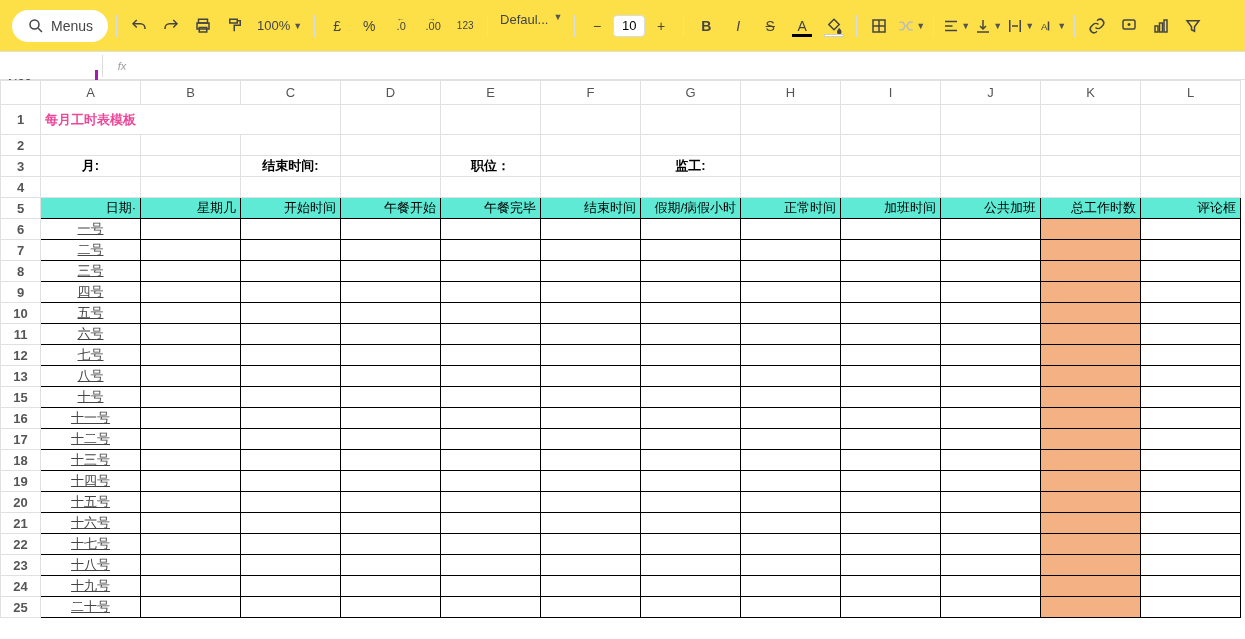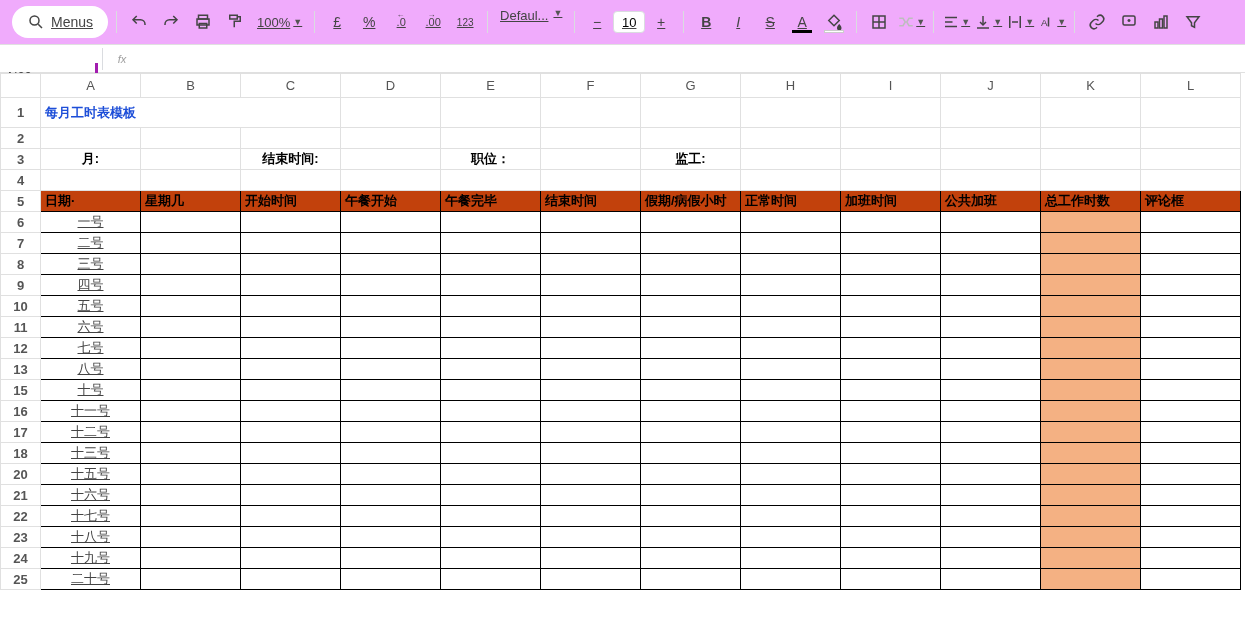--- a/index.html
+++ b/index.html
@@ -1,19 +1,19 @@
 <!DOCTYPE html>
 <html><head>
   <meta charset="utf-8">
   <style>
     * { box-sizing: border-box; margin: 0; padding: 0; }
     body { font-family: Arial, sans-serif; font-size: 13px; background: #fff; color: #444; overflow: hidden; }
 
     
-    .toolbar { display: flex; align-items: center; gap: 4px; padding: 6px 12px; border-bottom: 1px solid #e0e0e0; background: #f0abfc; height: 45px; text-decoration: underline; }
+    .toolbar { display: flex; align-items: center; gap: 4px; padding: 6px 12px; border-bottom: 1px solid #e0e0e0; background: #fde047; height: 52px; }
     .menus-btn { display: flex; align-items: center; gap: 6px; background: #fff; border: 1px solid transparent; border-radius: 20px; padding: 6px 14px; font-size: 14px; color: #444; cursor: pointer; }
     .tb-sep { width: 1px; height: 22px; background: #dadce0; margin: 0 4px; }
     .tb-btn { display: inline-flex; align-items: center; justify-content: center; min-width: 28px; height: 28px; border-radius: 4px; cursor: pointer; color: #444; font-size: 14px; }
     .tb-btn.disabled { color: #bdbdbd; cursor: default; }
     .zoom { display: flex; gap: 2px; font-size: 13px; cursor: pointer; padding: 0 4px; }
     .font-select { display: flex; align-items: flex-start; gap: 4px; font-size: 13px; cursor: pointer; padding: 0 6px; max-width: 70px; white-space: nowrap; overflow: hidden; text-overflow: ellipsis; }
     .font-size-box { display: flex; align-items: center; gap: 2px; }
     .fs-input { width: 32px; height: 22px; text-align: center; border: 1px solid #dadce0; border-radius: 4px; font-size: 13px; }
     .color-a { position: relative; }
     .color-a .underline { position: absolute; bottom: 3px; left: 4px; right: 4px; height: 3px; }
@@ -31,24 +31,24 @@
     .sheet { position: relative; overflow: auto; height: calc(639px - 44px - 28px); }
     .grid { border-collapse: collapse; table-layout: fixed; }
     .grid th, .grid td { border: 1px solid #e0e0e0; height: 21px; padding: 0 4px; font-size: 13px; white-space: nowrap; overflow: hidden; }
     .grid thead th { background: #fff; font-weight: normal; color: #555; text-align: center; height: 24px; position: sticky; top: 0; }
     .grid .corner { width: 40px; background: #fff; position: sticky; left: 0; z-index: 3; }
     .grid .row-hdr { width: 40px; background: #fff; text-align: center; color: #555; position: sticky; left: 0; z-index: 1; font-size:13px;}
     .grid thead th { z-index:2; }
 
     .col-A,.col-B,.col-C,.col-D,.col-E,.col-F,.col-G,.col-H,.col-I,.col-J,.col-K,.col-L { width: 100px; }
 
-    .title-cell { color: #1d4ed8; font-weight: bold; font-size: 18px; text-align: left; padding-left:4px;}
+    .title-cell { color: #ec4899; font-weight: bold; font-size: 18px; text-align: left; padding-left:4px;}
     .row-tall td, .row-tall th { height: 30px; }
     .label-cell { font-weight: bold; text-align: center; color:#000;}
-    .hdr-cell { background: #c2410c; color: #000; font-weight: bold; text-align: left; border:1px solid #000 !important; font-size:13px;}
+    .hdr-cell { background: #5eead4; color: #000; font-weight: normal; text-align: right; border:1px solid #000 !important; font-size:13px;}
     .data-cell { border:1px solid #000 !important; text-align:center; }
     .data-cell.first { font-size:13px;text-decoration:underline; }
     .k-cell { background: #f4b183; }
   </style>
 </head>
 <body>
 
 <div class="toolbar">
   <button class="menus-btn">
     <svg class="ico" viewBox="0 0 24 24" fill="none" stroke="#444" stroke-width="2">
@@ -494,20 +494,35 @@
           <td class="col-E data-cell"></td>
           <td class="col-F data-cell"></td>
           <td class="col-G data-cell"></td>
           <td class="col-H data-cell"></td>
           <td class="col-I data-cell"></td>
           <td class="col-J data-cell"></td>
           <td class="col-K data-cell k-cell"></td>
           <td class="col-L data-cell"></td>
         </tr>
         <tr class="">
+          <th class="row-hdr">19</th>
+          <td class="col-A data-cell first">十四号</td>
+          <td class="col-B data-cell"></td>
+          <td class="col-C data-cell"></td>
+          <td class="col-D data-cell"></td>
+          <td class="col-E data-cell"></td>
+          <td class="col-F data-cell"></td>
+          <td class="col-G data-cell"></td>
+          <td class="col-H data-cell"></td>
+          <td class="col-I data-cell"></td>
+          <td class="col-J data-cell"></td>
+          <td class="col-K data-cell k-cell"></td>
+          <td class="col-L data-cell"></td>
+        </tr>
+        <tr class="">
           <th class="row-hdr">20</th>
           <td class="col-A data-cell first">十五号</td>
           <td class="col-B data-cell"></td>
           <td class="col-C data-cell"></td>
           <td class="col-D data-cell"></td>
           <td class="col-E data-cell"></td>
           <td class="col-F data-cell"></td>
           <td class="col-G data-cell"></td>
           <td class="col-H data-cell"></td>
           <td class="col-I data-cell"></td>

